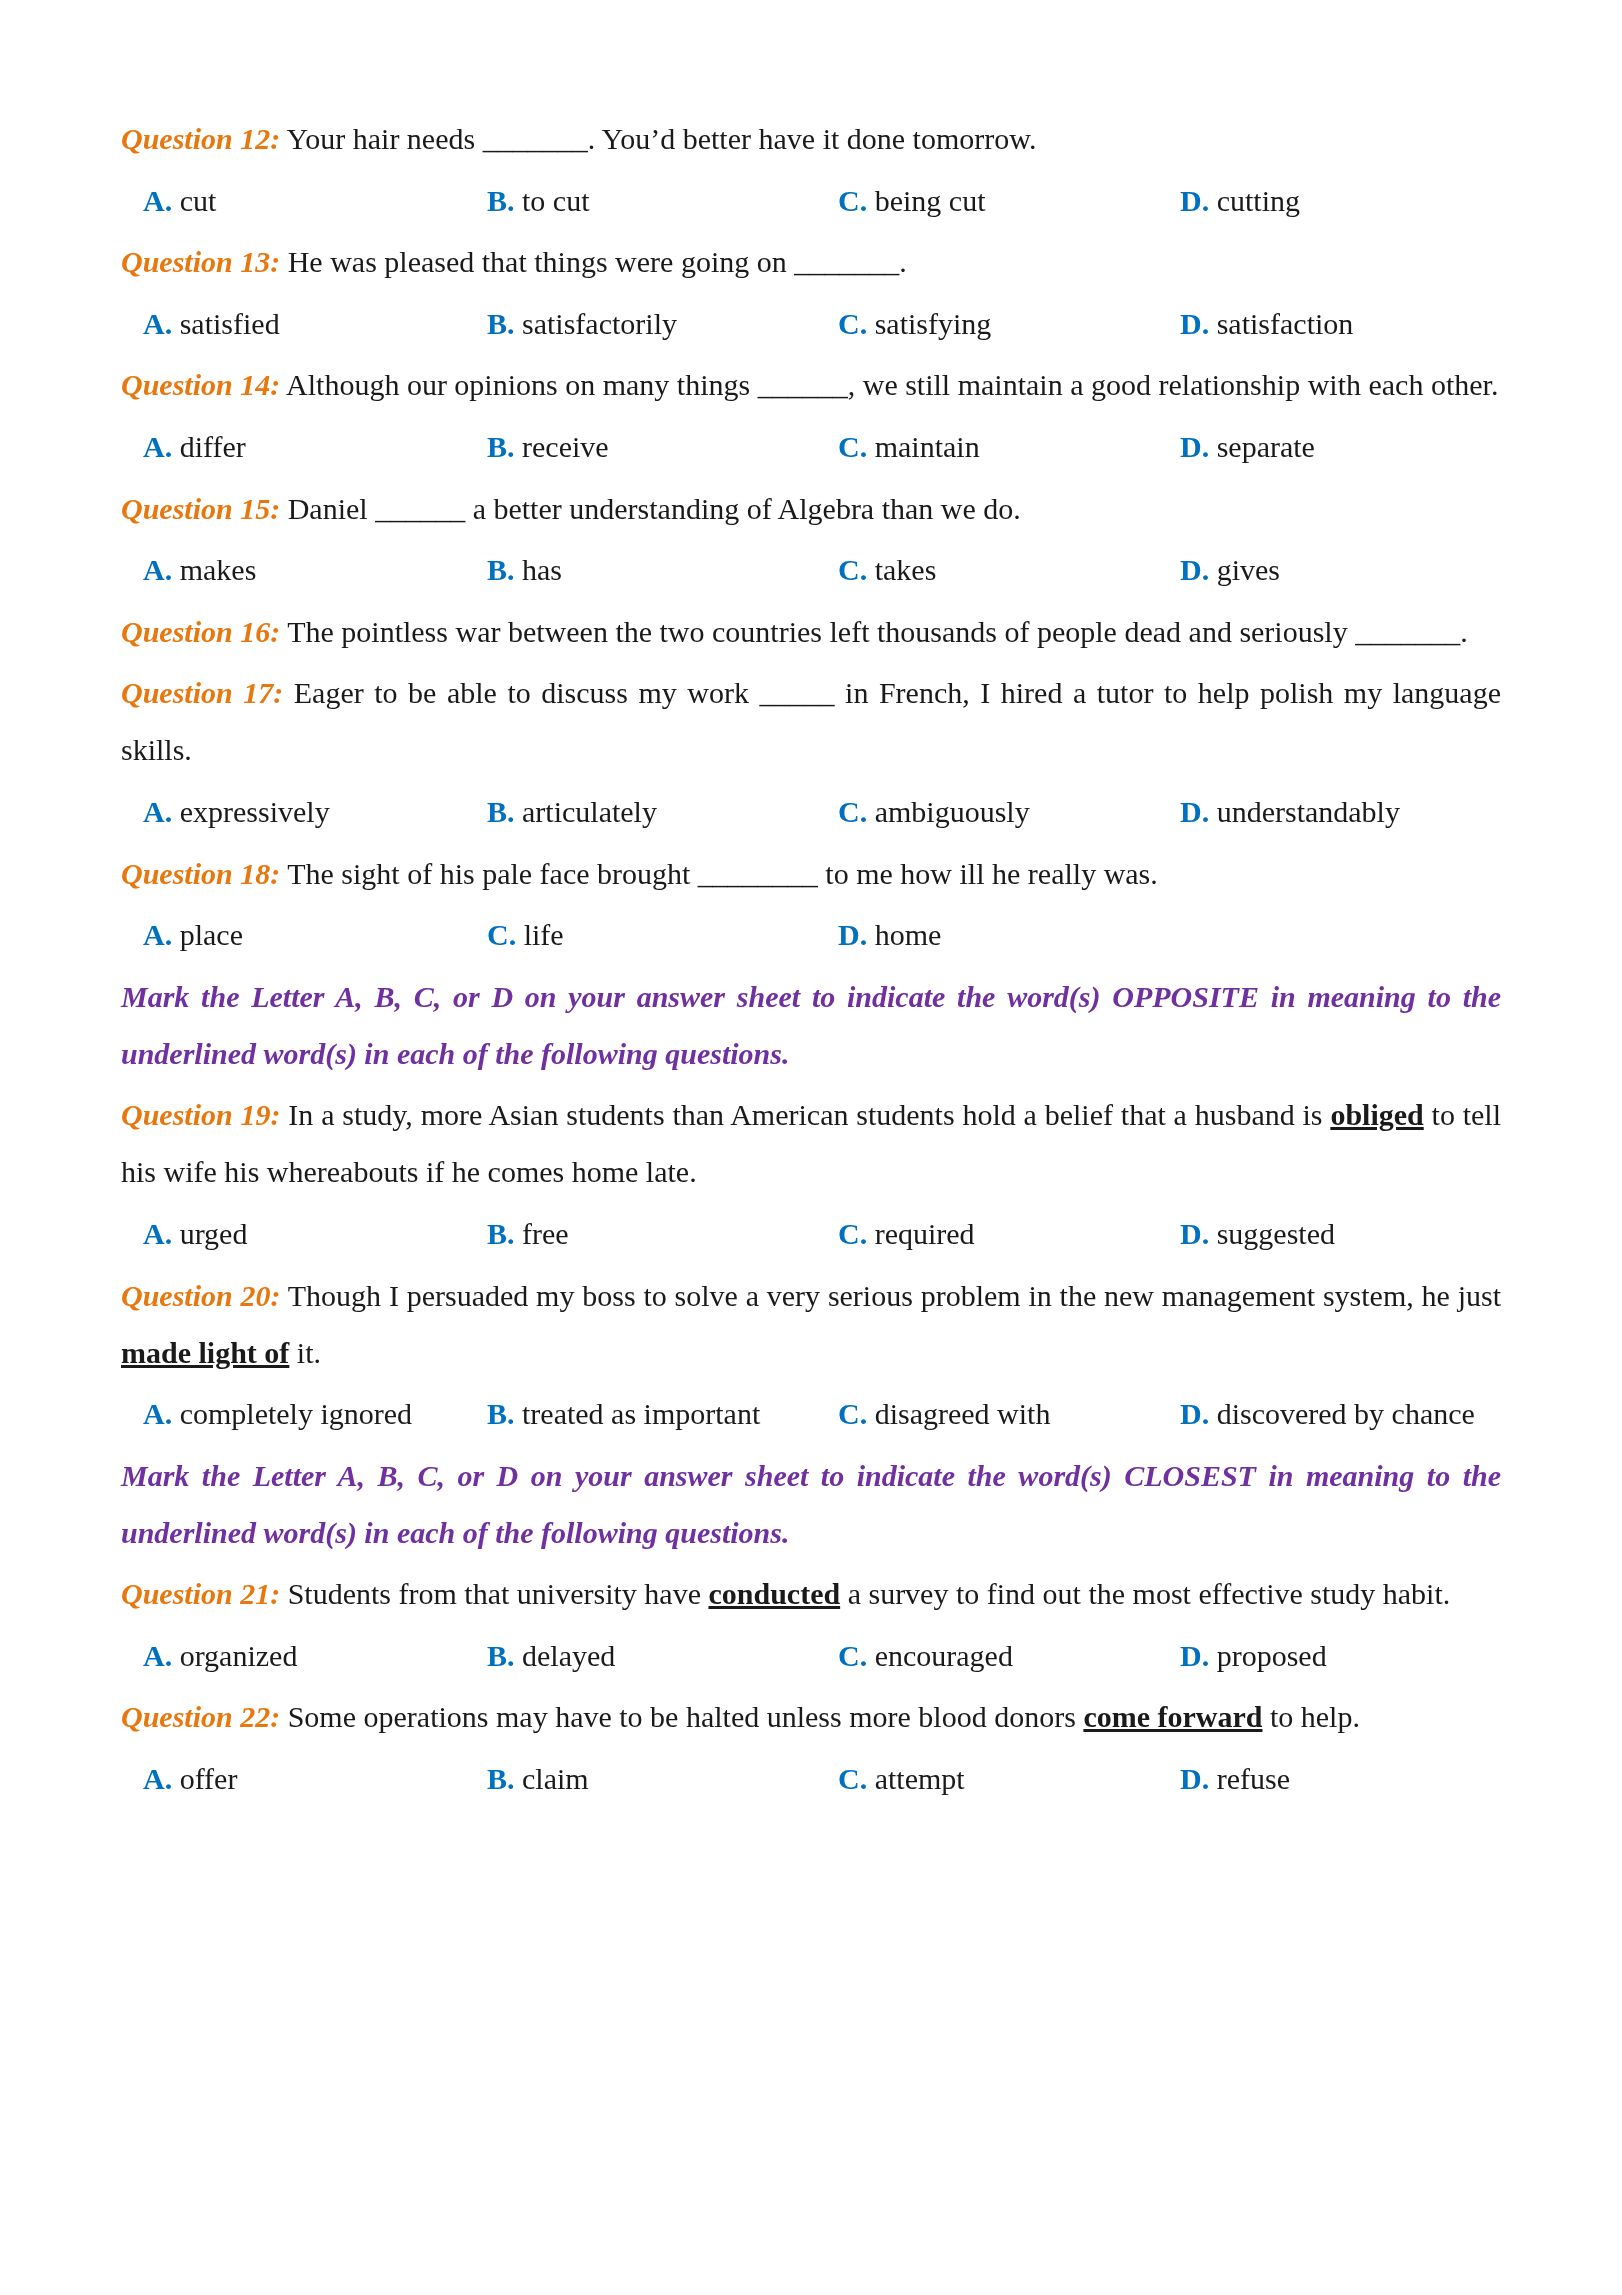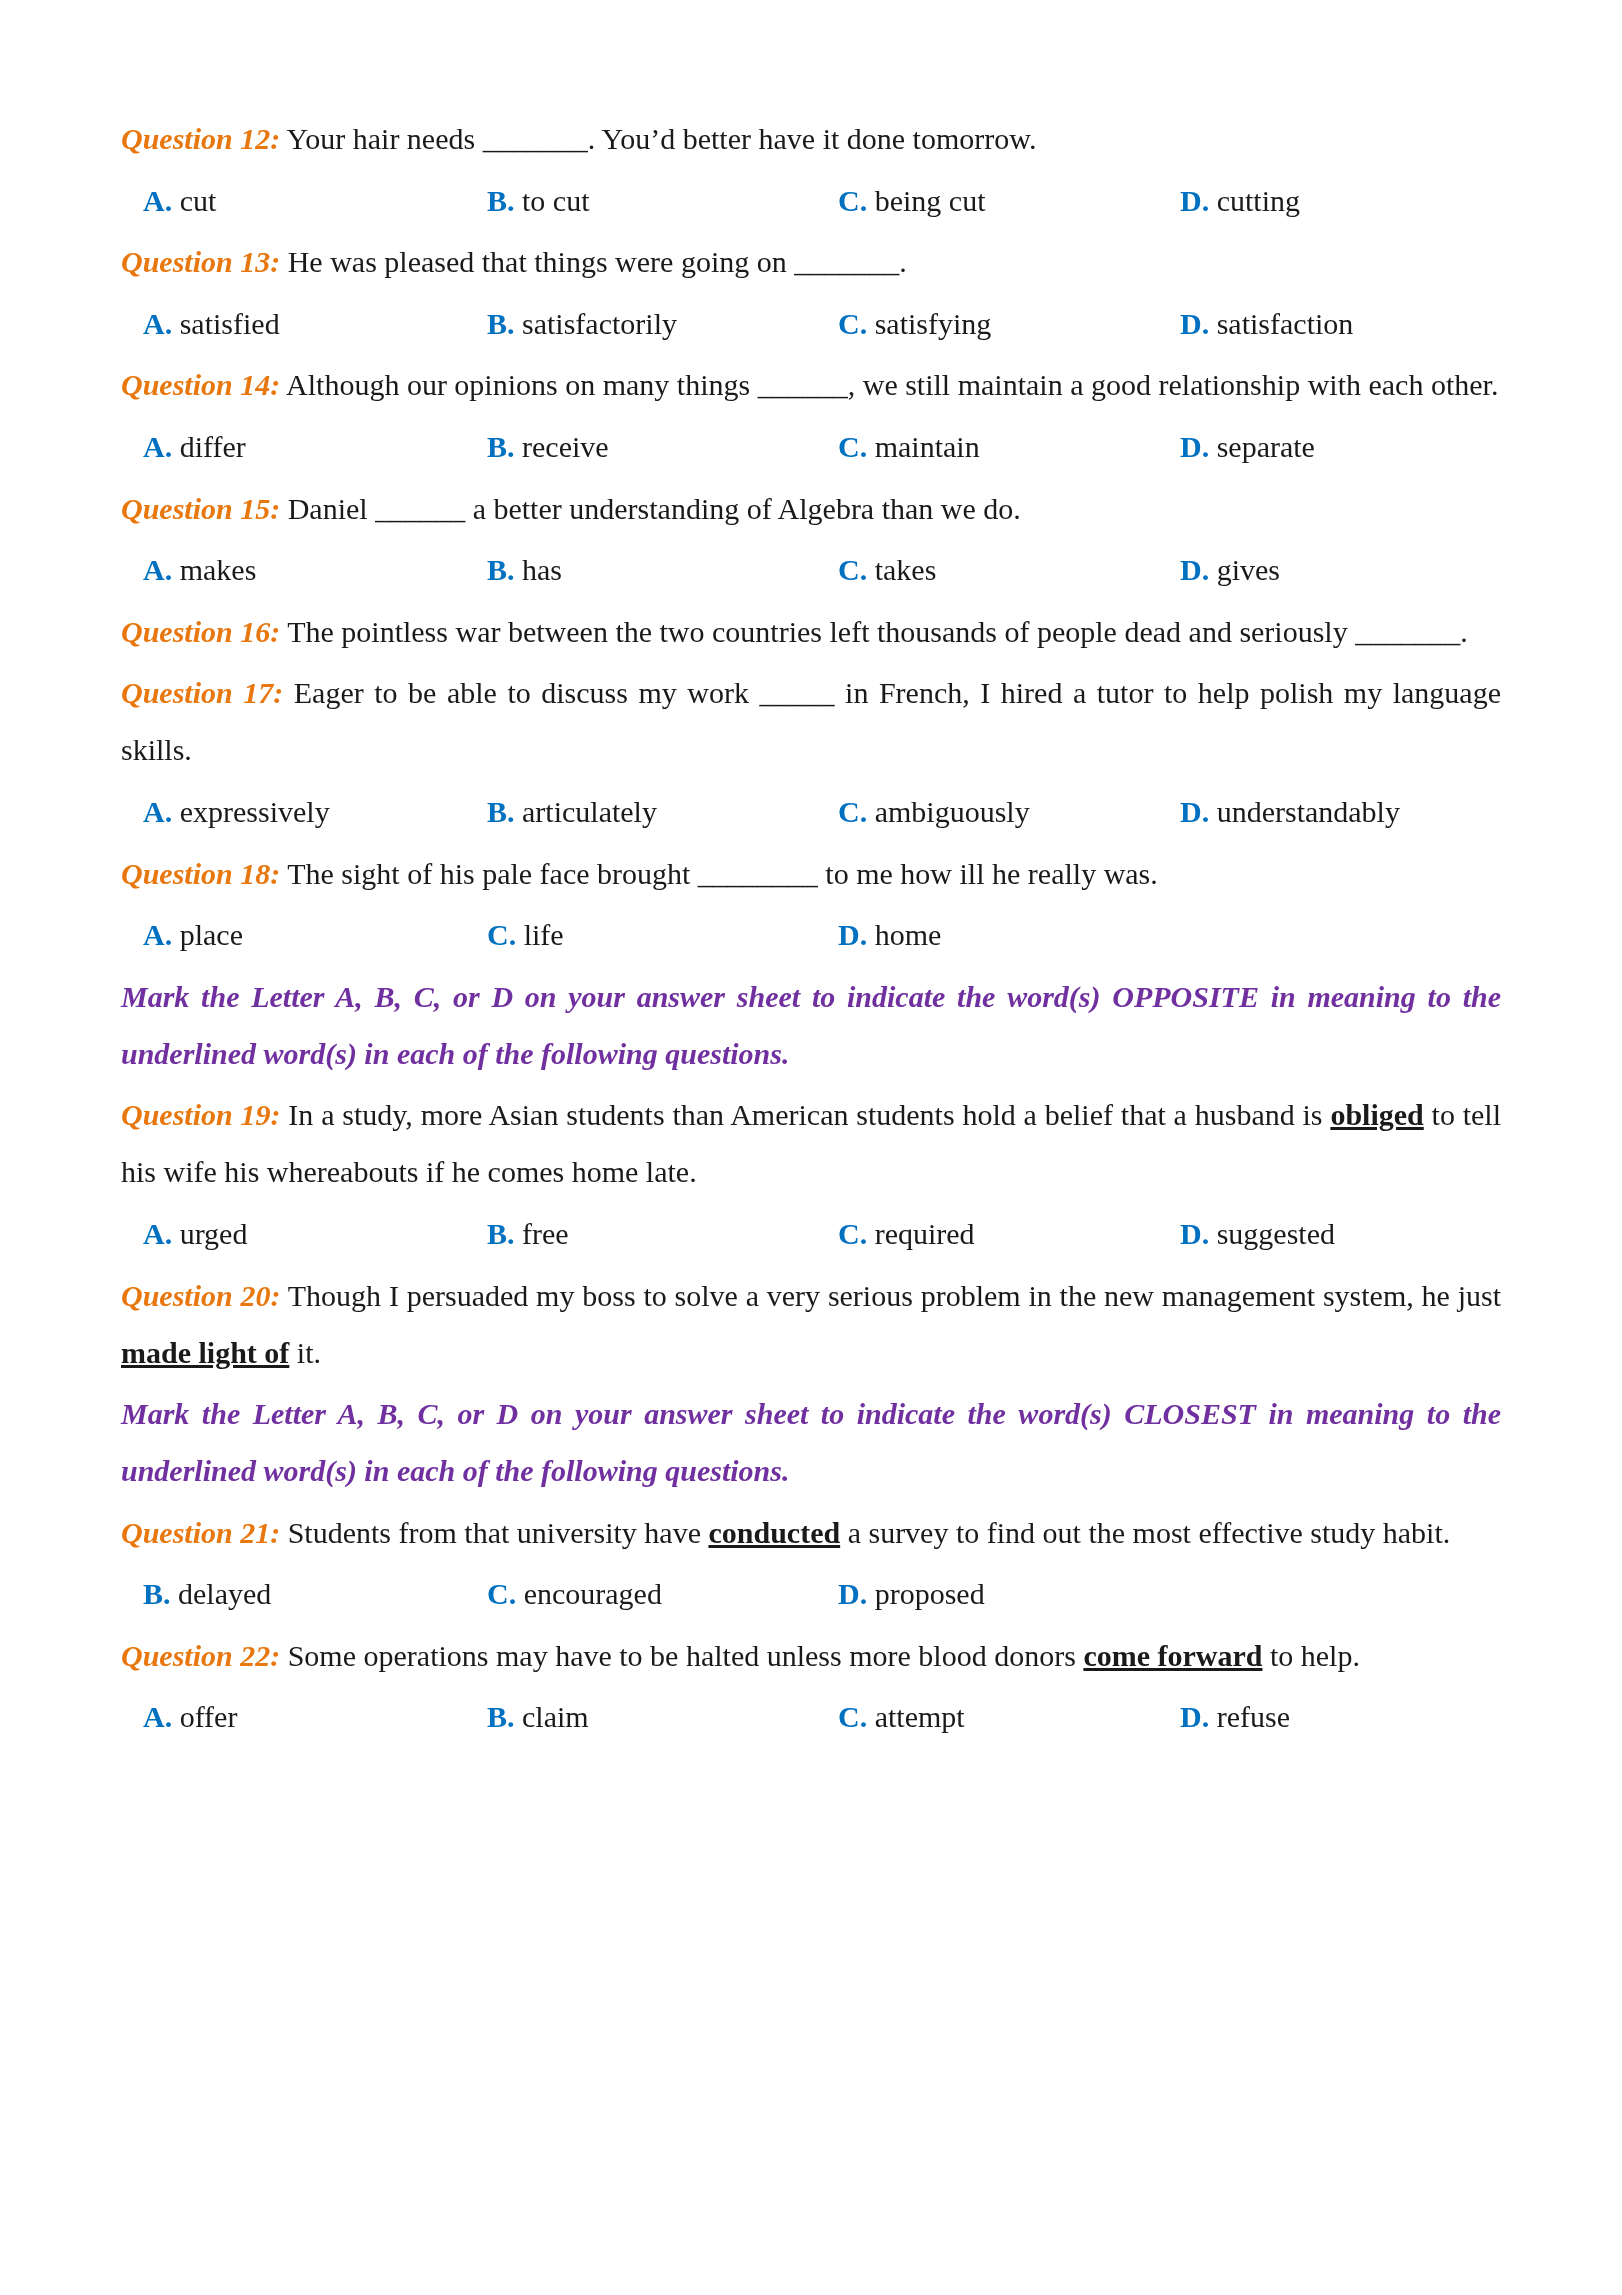--- a/index.html
+++ b/index.html
@@ -107,23 +107,30 @@
       </div>
       <p class="instruction">Mark the Letter A, B, C, or D on your answer sheet to indicate the word(s) OPPOSITE in meaning to the underlined word(s) in each of the following questions.</p>
       <p class="question"><span class="qlabel">Question 19:</span> <span class="qtext">In a study, more Asian students than American students hold a belief that a husband is </span><span class="uword">obliged</span><span class="qtext"> to tell his wife his whereabouts if he comes home late.</span></p>
       <div class="options">
         <div class="opt"><span class="letter">A.</span><span class="opttext"> urged</span></div>
         <div class="opt"><span class="letter">B.</span><span class="opttext"> free</span></div>
         <div class="opt"><span class="letter">C.</span><span class="opttext"> required</span></div>
         <div class="opt"><span class="letter">D.</span><span class="opttext"> suggested</span></div>
       </div>
       <p class="question"><span class="qlabel">Question 20:</span> <span class="qtext">Though I persuaded my boss to solve a very serious problem in the new management system, he just </span><span class="uword">made light of</span><span class="qtext"> it.</span></p>
+      <div class="options">
+        <div class="opt"><span class="letter">A.</span><span class="opttext"> completely ignored</span></div>
+        <div class="opt"><span class="letter">B.</span><span class="opttext"> treated as important</span></div>
+        <div class="opt"><span class="letter">C.</span><span class="opttext"> disagreed with</span></div>
+        <div class="opt"><span class="letter">D.</span><span class="opttext"> discovered by chance</span></div>
+      </div>
       <p class="instruction">Mark the Letter A, B, C, or D on your answer sheet to indicate the word(s) CLOSEST in meaning to the underlined word(s) in each of the following questions.</p>
       <p class="question"><span class="qlabel">Question 21:</span> <span class="qtext">Students from that university have </span><span class="uword">conducted</span><span class="qtext"> a survey to find out the most effective study habit.</span></p>
       <div class="options">
+        <div class="opt"><span class="letter">A.</span><span class="opttext"> organized</span></div>
         <div class="opt"><span class="letter">B.</span><span class="opttext"> delayed</span></div>
         <div class="opt"><span class="letter">C.</span><span class="opttext"> encouraged</span></div>
         <div class="opt"><span class="letter">D.</span><span class="opttext"> proposed</span></div>
       </div>
       <p class="question"><span class="qlabel">Question 22:</span> <span class="qtext">Some operations may have to be halted unless more blood donors </span><span class="uword">come forward</span><span class="qtext"> to help.</span></p>
       <div class="options">
         <div class="opt"><span class="letter">A.</span><span class="opttext"> offer</span></div>
         <div class="opt"><span class="letter">B.</span><span class="opttext"> claim</span></div>
         <div class="opt"><span class="letter">C.</span><span class="opttext"> attempt</span></div>
         <div class="opt"><span class="letter">D.</span><span class="opttext"> refuse</span></div>

